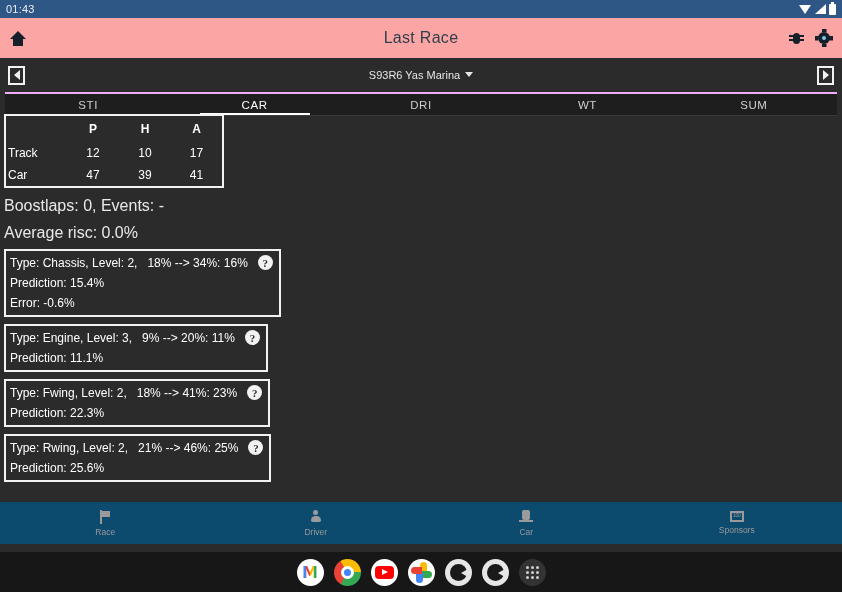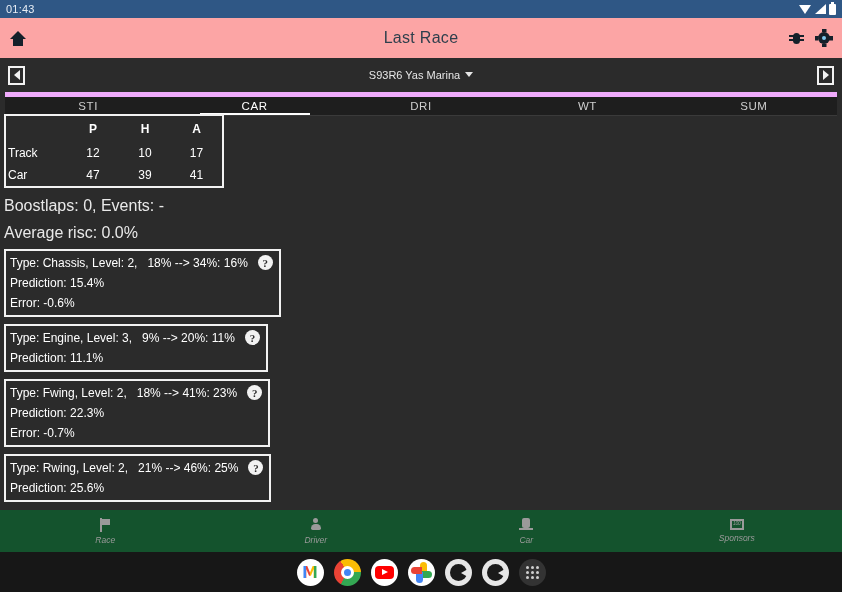--- a/index.html
+++ b/index.html
@@ -95,21 +95,21 @@
   .selector .center {
     position: absolute; left: 0; right: 0; text-align: center;
     color: #e6e6e6; font-size: 11px;
   }
   .caret { display:inline-block; width:0;height:0; margin-left:5px; vertical-align: 2px;
     border-left:4px solid transparent;border-right:4px solid transparent;border-top:5px solid #e6e6e6; }
 
   
   .tabs {
     height: 24px; background: #1e1e1e; display: flex; align-items: stretch;
-    border-top: 5px solid #f0abfc; border-bottom: 1px solid #3a3a3a;
+    border-top: 2px solid #f0abfc; border-bottom: 1px solid #3a3a3a;
     margin: 0 5px;
   }
   .tab {
     flex: 1; display: flex; align-items: center; justify-content: center;
     color: #cfcfcf; font-size: 11.5px; letter-spacing: .6px; cursor: pointer;
     position: relative;
   }
   .tab.active { color: #ffffff; }
   .tab.active:after {
     content:""; position:absolute; left: 17%; right: 17%; bottom: 0; height: 2px; background:#ffffff;
@@ -139,22 +139,22 @@
   .card .line { margin-top: 6px; white-space: nowrap; }
   .help {
     width: 15px; height: 15px; border-radius: 50%; background: #f2f2f2; color: #2b2b2b;
     font-size: 11px; font-weight: bold; display: inline-flex; align-items: center;
     justify-content: center; margin-left: 10px; cursor: pointer; flex: none;
     font-family: "Liberation Serif", serif;
   }
 
   
   .bottomnav {
-    position: absolute; left: 0; right: 0; bottom: 40px; height: 42px;
-    background: #14532d; display: flex; align-items: center; font-style: italic;
+    position: absolute; left: 0; right: 0; bottom: 48px; height: 42px;
+    background: #0c4a6e; display: flex; align-items: center;
   }
   .navitem { flex: 1; display: flex; flex-direction: column; align-items: center; cursor: pointer; gap: 3px; }
   .navitem .lbl { color: #9a9a9a; font-size: 8.5px; }
   .nicon { width: 14px; height: 14px; position: relative; }
 
   .nic-flag:before { content:""; position:absolute; left:2px; top:0; width:2px; height:14px; background:#9a9a9a; }
   .nic-flag:after { content:""; position:absolute; left:4px; top:1px; width:8px; height:6px; background:#9a9a9a; }
 
   .nic-person:before { content:""; position:absolute; left:4.5px; top:0; width:5px; height:5px; border-radius:50%; background:#9a9a9a; }
   .nic-person:after { content:""; position:absolute; left:2px; top:6px; width:10px; height:6px; border-radius:5px 5px 2px 2px; background:#9a9a9a; }
@@ -295,21 +295,20 @@
     </div>
 
     <div style="display:block">
       <div class="card">
         <div class="hdr">
           <span class="txt1">Type: Fwing, Level: 2,</span>
           <span class="txt2">18% --&gt; 41%: 23%</span>
           <span class="help">?</span>
         </div>
         <div class="line">Prediction: 22.3%</div>
-        <div class="line">Error: -0.7%</div>
       </div>
     </div>
 
     <div style="display:block">
       <div class="card">
         <div class="hdr">
           <span class="txt1">Type: Rwing, Level: 2,</span>
           <span class="txt2">21% --&gt; 46%: 25%</span>
           <span class="help">?</span>
         </div>

